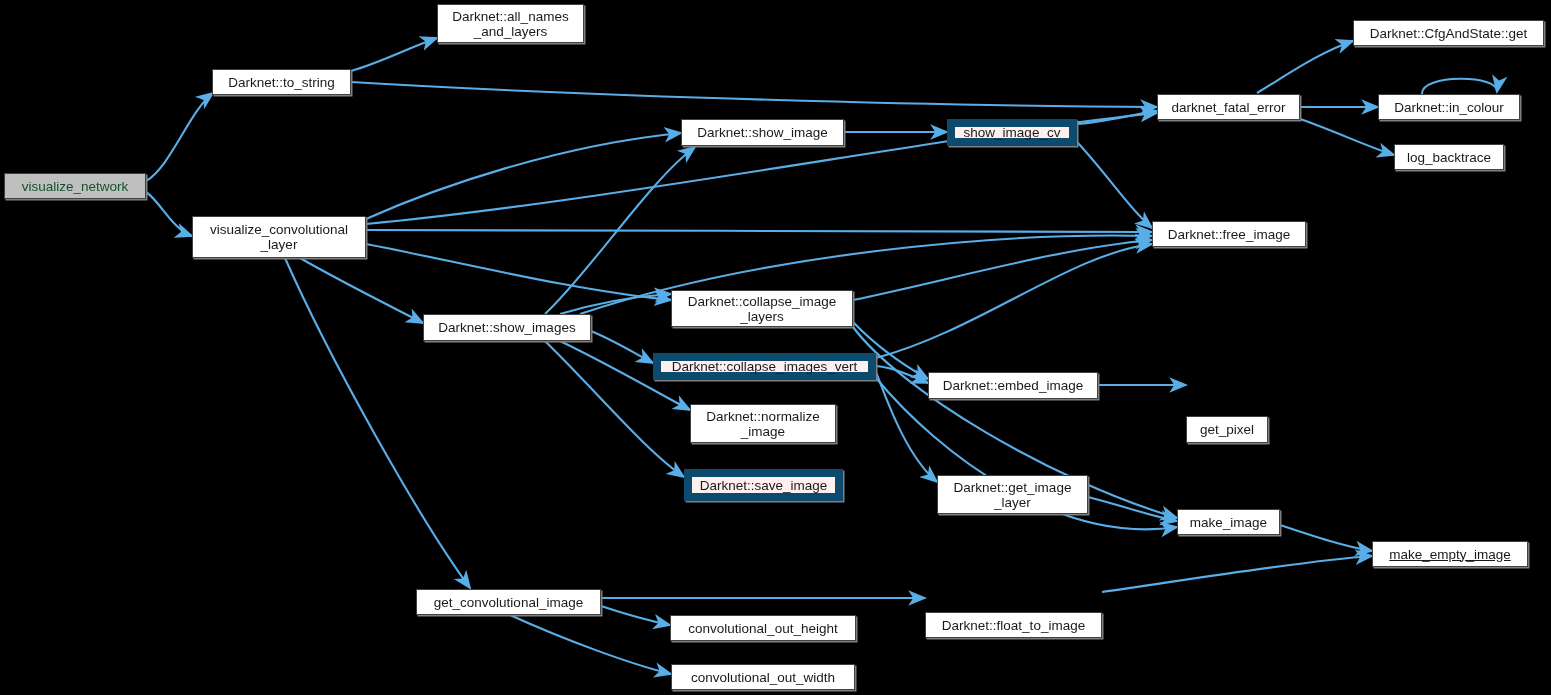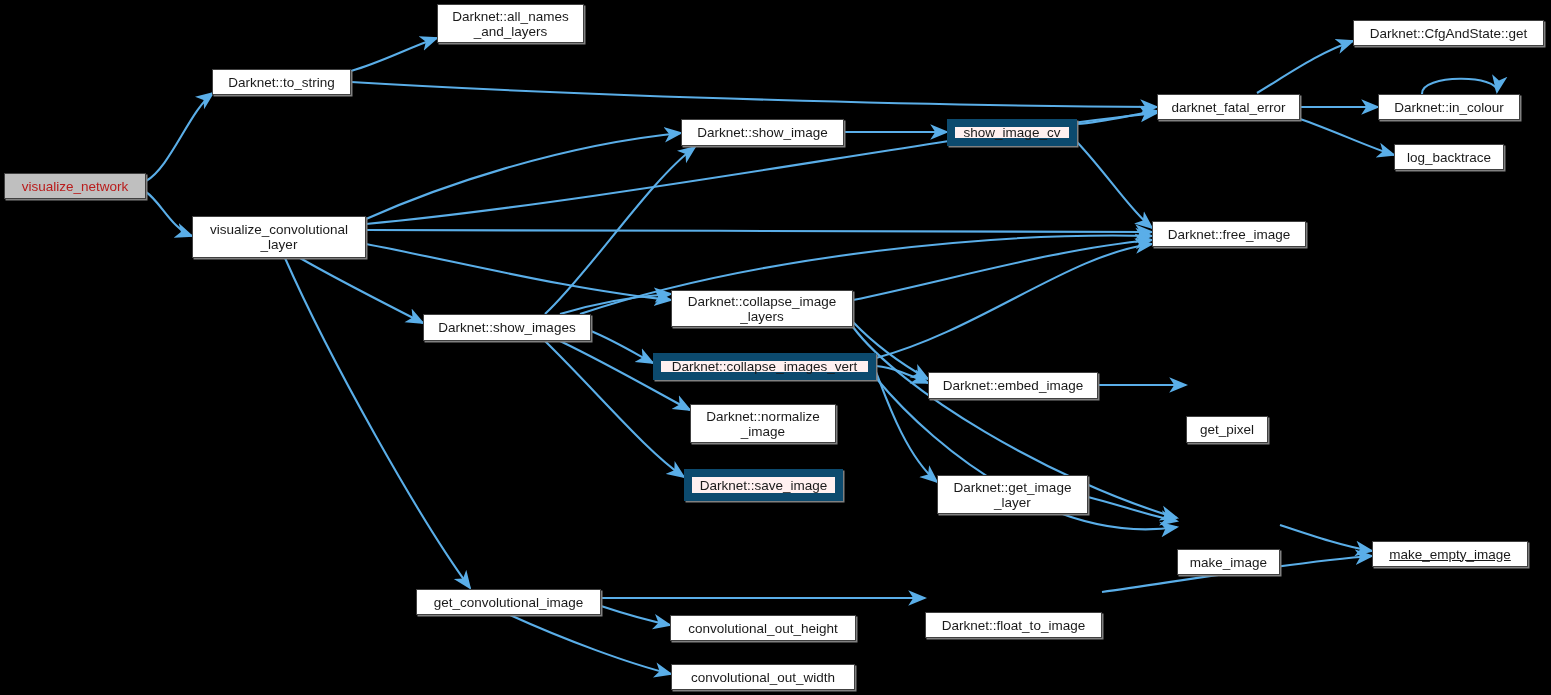--- a/index.html
+++ b/index.html
@@ -35,21 +35,21 @@
     background: #ffffff;
     border: 1px solid #404040;
     box-shadow: 1.5px 1.5px 0 0 #808080;
     white-space: pre-line;
     padding: 0 6px;
     z-index: 5;
   }
   .node.highlight {
     background: #bfbfbf;
     border: 1px solid #404040;
-    color: #b91c1c;
+    color: #14532d;
   }
   .node.redborder {
     background: #fff0f0;
     border: 8px solid #0c4a6e;
     box-shadow: 1.5px 1.5px 0 0 #808080;
   }
 </style>
 </head>
 <body>
 
@@ -120,21 +120,21 @@
 _layers</div>
       <div class="node" style="left: 423px; top: 314px; width: 168px; height: 27px;">Darknet::show_images</div>
       <div class="node redborder" style="left: 653px; top: 353px; width: 223px; height: 27px;">Darknet::collapse_images_vert</div>
       <div class="node" style="left: 690px; top: 404px; width: 146px; height: 39px;">Darknet::normalize
 _image</div>
       <div class="node redborder" style="left: 684px; top: 469px; width: 159px; height: 32px;">Darknet::save_image</div>
       <div class="node" style="left: 928px; top: 372px; width: 170px; height: 27px; text-align: right;">Darknet::embed_image</div>
       <div class="node" style="left: 1186px; top: 372px; width: 82px; height: 27px; margin-top: 44px;">get_pixel</div>
       <div class="node" style="left: 937px; top: 475px; width: 151px; height: 39px;">Darknet::get_image
 _layer</div>
-      <div class="node" style="left: 1177px; top: 509px; width: 103px; height: 26px; margin-top: 40px;">make_image</div>
+      <div class="node" style="left: 1177px; top: 509px; width: 103px; height: 26px;">make_image</div>
       <div class="node" style="left: 1372px; top: 541px; width: 156px; height: 26px; text-decoration: underline;">make_empty_image</div>
       <div class="node" style="left: 416px; top: 589px; width: 185px; height: 26px;">get_convolutional_image</div>
       <div class="node" style="left: 670px; top: 615px; width: 186px; height: 26px;">convolutional_out_height</div>
       <div class="node" style="left: 671px; top: 664px; width: 184px; height: 26px;">convolutional_out_width</div>
       <div class="node" style="left: 925px; top: 589px; width: 177px; height: 26px; margin-top: 23px;">Darknet::float_to_image</div>
     </div>
 
 </div>
 
 </body></html>

